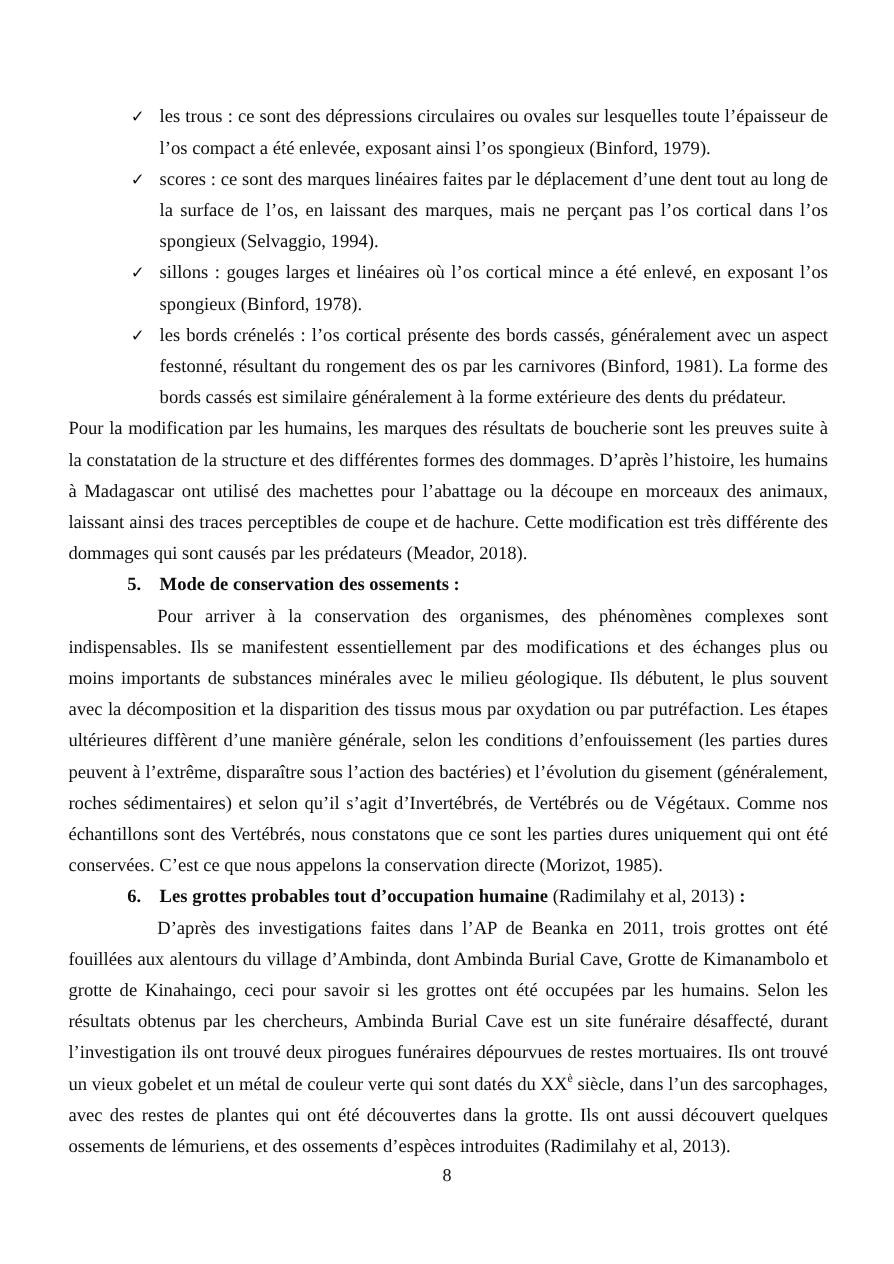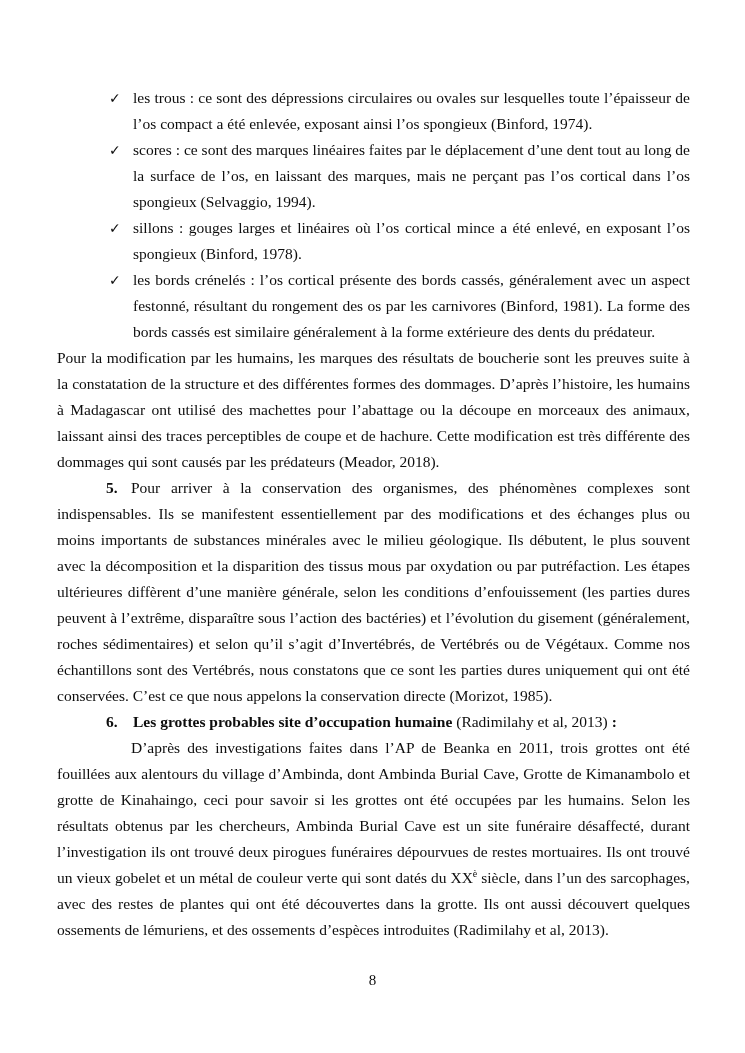--- a/index.html
+++ b/index.html
@@ -75,47 +75,48 @@
 </style>
 </head>
 <body>
 
 <div class="page">
   <div class="content">
 
     <div class="bullet-list">
       <div class="bullet-item">
         <span class="marker">✓</span>
-        <span>les trous : ce sont des dépressions circulaires ou ovales sur lesquelles toute l’épaisseur de l’os compact a été enlevée, exposant ainsi l’os spongieux (Binford, 1974).</span>
+        <span>les trous : ce sont des dépressions circulaires ou ovales sur lesquelles toute l’épaisseur de l’os compact a été enlevée, exposant ainsi l’os spongieux (Binford, 1979).</span>
       </div>
       <div class="bullet-item">
         <span class="marker">✓</span>
         <span>scores : ce sont des marques linéaires faites par le déplacement d’une dent tout au long de la surface de l’os, en laissant des marques, mais ne perçant pas l’os cortical dans l’os spongieux (Selvaggio, 1994).</span>
       </div>
       <div class="bullet-item">
         <span class="marker">✓</span>
         <span>sillons : gouges larges et linéaires où l’os cortical mince a été enlevé, en exposant l’os spongieux (Binford, 1978).</span>
       </div>
       <div class="bullet-item">
         <span class="marker">✓</span>
         <span>les bords crénelés : l’os cortical présente des bords cassés, généralement avec un aspect festonné, résultant du rongement des os par les carnivores (Binford, 1981). La forme des bords cassés est similaire généralement à la forme extérieure des dents du prédateur.</span>
       </div>
     </div>
 
     <p class="para">Pour la modification par les humains, les marques des résultats de boucherie sont les preuves suite à la constatation de la structure et des différentes formes des dommages. D’après l’histoire, les humains à Madagascar ont utilisé des machettes pour l’abattage ou la découpe en morceaux des animaux, laissant ainsi des traces perceptibles de coupe et de hachure. Cette modification est très différente des dommages qui sont causés par les prédateurs (Meador, 2018).</p>
 
     <div class="heading">
       <span class="num">5.</span>
+      <span>Mode de conservation des ossements :</span>
     </div>
 
     <p class="para indented">Pour arriver à la conservation des organismes, des phénomènes complexes sont indispensables. Ils se manifestent essentiellement par des modifications et des échanges plus ou moins importants de substances minérales avec le milieu géologique. Ils débutent, le plus souvent avec la décomposition et la disparition des tissus mous par oxydation ou par putréfaction. Les étapes ultérieures diffèrent d’une manière générale, selon les conditions d’enfouissement (les parties dures peuvent à l’extrême, disparaître sous l’action des bactéries) et l’évolution du gisement (généralement, roches sédimentaires) et selon qu’il s’agit d’Invertébrés, de Vertébrés ou de Végétaux. Comme nos échantillons sont des Vertébrés, nous constatons que ce sont les parties dures uniquement qui ont été conservées. C’est ce que nous appelons la conservation directe (Morizot, 1985).</p>
 
     <div class="heading">
       <span class="num">6.</span>
-      <span>Les grottes probables site d’occupation humaine</span><span class="cite"> (Radimilahy et al, 2013)</span><span> :</span>
+      <span>Les grottes probables tout d’occupation humaine</span><span class="cite"> (Radimilahy et al, 2013)</span><span> :</span>
     </div>
 
     <p class="para indented"><span>D’après des investigations faites dans l’AP de Beanka en 2011, trois grottes ont été fouillées aux alentours du village d’Ambinda, dont Ambinda Burial Cave, Grotte de Kimanambolo et grotte de Kinahaingo, ceci pour savoir si les grottes ont été occupées par les humains. Selon les résultats obtenus par les chercheurs, Ambinda Burial Cave est un site funéraire désaffecté, durant l’investigation ils ont trouvé deux pirogues funéraires dépourvues de restes mortuaires. Ils ont trouvé un vieux gobelet et un métal de couleur verte qui sont datés du XX</span><sup class="sup">è</sup><span> siècle, dans l’un des sarcophages, avec des restes de plantes qui ont été découvertes dans la grotte. Ils ont aussi découvert quelques ossements de lémuriens, et des ossements d’espèces introduites (Radimilahy et al, 2013).</span></p>
 
   </div>
 
   <div class="footer">8</div>
 </div>
 
 </body></html>

